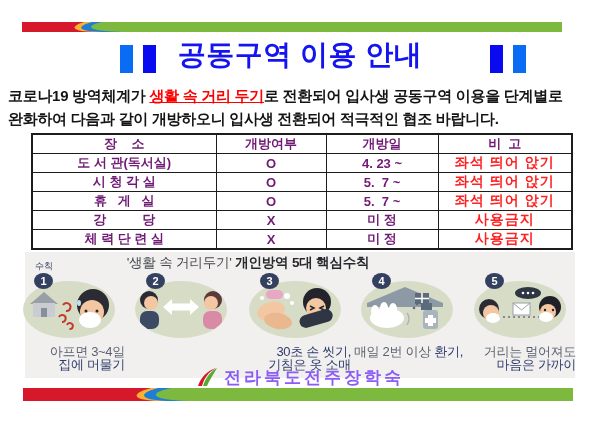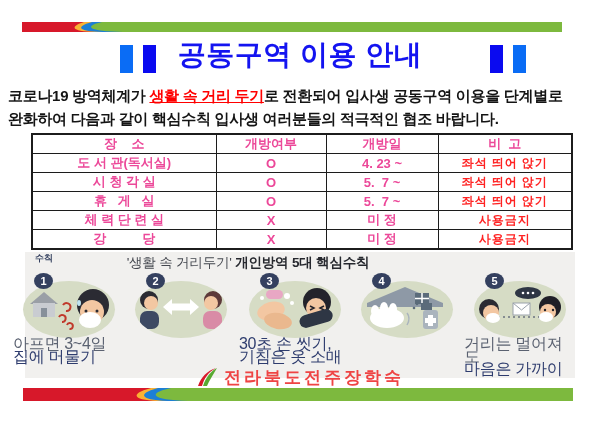--- a/index.html
+++ b/index.html
@@ -31,59 +31,59 @@
   }
   .intro .hl { color:#ff0000; text-decoration:underline; }
 
   
   #open-table {
     position:absolute; left:31px; top:133px; width:540px; height:111px;
     border-collapse:collapse; table-layout:fixed; border:2px solid #1c1c1c;
   }
   #open-table th, #open-table td {
     border:1px solid #1c1c1c; text-align:center; vertical-align:middle;
-    padding:0; font-weight:bold; color:#ec4899; font-size:13px; white-space:pre;
-  }
-  #open-table td.c-note { color:#ff2222; font-size:12px; letter-spacing:1px;font-family:Liberation Serif, serif; }
+    padding:0; font-weight:bold; color:#701a75; font-size:13px; white-space:pre;
+  }
+  #open-table td.c-note { color:#ff2222; font-size:14px; letter-spacing:1px; }
 
   
   .panel { position:absolute; left:25px; top:252px; width:550px; height:126px; background:#f1f0ee; }
   .panel-title {
     position:absolute; top:254px; left:25px; width:446px; text-align:center;
     font-size:13.5px; color:#44474f; letter-spacing:-0.2px;
   }
   .panel-title .bold { font-weight:bold; color:#26282e; }
   .rule-label {
-    position:absolute; left:35px; top:252px; font-size:9px; font-weight:bold; color:#34405f;
+    position:absolute; left:35px; top:260px; font-size:9px; font-weight:normal; color:#34405f;
   }
   .rule { position:absolute; top:270px; width:112px; height:108px; }
   .rule.r1 { left:13px; } .rule.r2 { left:125px; } .rule.r3 { left:239px; }
   .rule.r4 { left:351px; } .rule.r5 { left:464px; }
   .bubble {
     position:absolute; left:10px; top:11px; width:92px; height:57px;
     background:#d6dcc5; border-radius:50%; overflow:hidden;
   }
   .bubble svg { position:absolute; left:4px; top:4px; }
   .badge {
     position:absolute; left:21px; top:3px; width:19px; height:16px; border-radius:50%;
     background:#34405f; color:#ffffff; font-size:11px; font-weight:bold;
     line-height:16px; text-align:center; z-index:2;
   }
-  .cap { position:absolute; top:68px; left:0; width:112px; text-align:left;
-    font-size:16px; line-height:12.5px; color:#5b6271; letter-spacing:-0.3px; }
+  .cap { position:absolute; top:76px; left:0; width:112px; text-align:right;
+    font-size:13px; line-height:12.5px; color:#5b6271; letter-spacing:-0.3px; }
   .cap .b { font-weight:normal; color:#2e3c6e; }
 
   
   .footer {
     position:absolute; top:366px; left:0; width:100%; height:22px;
     display:flex; justify-content:center; align-items:center; gap:6px; z-index:3;
   }
   .org {
     font-family:"Liberation Serif", serif; font-size:17px; font-weight:bold;
-    letter-spacing:3px; color:#ef4444;
+    letter-spacing:3px; color:#8b5cf6;
   }
 </style>
 </head>
 <body>
 
 <div id="page">
 
   <svg id="ribbon-top" class="ribbon" width="540" height="10" viewBox="0 0 540 12" preserveAspectRatio="none">
     <rect x="0" y="0" width="540" height="12" fill="#7db93e"></rect>
     <path d="M0,0 H80 C58,6 70,12 108,12 H0 Z" fill="#1c7fd5"></path>
@@ -92,21 +92,21 @@
   </svg>
 
   <div class="tbar b1"></div>
   <div class="tbar b2"></div>
   <div class="main-title">공동구역 이용 안내</div>
   <div class="tbar b3"></div>
   <div class="tbar b4"></div>
 
   <div class="intro">
     <div><span>코로나19 방역체계가 </span><span class="hl">생활 속 거리 두기</span><span>로 전환되어 입사생 공동구역 이용을 단계별로</span></div>
-    <div>완화하여 다음과 같이 핵심수칙 입사생 여러분들의 적극적인 협조 바랍니다.</div>
+    <div>완화하여 다음과 같이 개방하오니 입사생 전환되어 적극적인 협조 바랍니다.</div>
   </div>
 
   <table id="open-table">
     <colgroup>
         <col style="width:184px">
         <col style="width:110px">
         <col style="width:112px">
         <col style="width:134px">
       </colgroup>
     <thead>
@@ -130,27 +130,27 @@
           <td class="c-date">5.  7 ~</td>
           <td class="c-note">좌석 띄어 앉기</td>
         </tr>
         <tr>
           <td class="c-place">휴   게   실</td>
           <td class="c-open">O</td>
           <td class="c-date">5.  7 ~</td>
           <td class="c-note">좌석 띄어 앉기</td>
         </tr>
         <tr>
-          <td class="c-place">체 력 단 련 실</td>
+          <td class="c-place">강          당</td>
           <td class="c-open">X</td>
           <td class="c-date">미 정</td>
           <td class="c-note">사용금지</td>
         </tr>
         <tr>
-          <td class="c-place">강          당</td>
+          <td class="c-place">체 력 단 련 실</td>
           <td class="c-open">X</td>
           <td class="c-date">미 정</td>
           <td class="c-note">사용금지</td>
         </tr>
       </tbody>
   </table>
 
   <div class="panel"></div>
   <div class="panel-title">
     <span>'생활 속 거리두기'</span><span class="bold"> 개인방역 5대 핵심수칙</span>
@@ -232,20 +232,21 @@
         <path d="M42,28 q4,5 0,12" stroke="#aab4bd" stroke-width="1.5" fill="none"></path>
         <rect x="58" y="25" width="15" height="19" rx="3" fill="#aab4bd"></rect>
         <rect x="63" y="30" width="5" height="11" fill="#ffffff"></rect>
         <rect x="60" y="33" width="11" height="5" fill="#ffffff"></rect>
         <rect x="56" y="18" width="11" height="7" fill="#5b6b7a"></rect>
         <circle cx="52" cy="19" r="1.3" fill="#5b6b7a"></circle>
         <circle cx="49" cy="23" r="1.3" fill="#5b6b7a"></circle>
       </svg>
     </div>
     <div class="cap">
+        <div><span>매일 2번 이상 </span><span class="b">환기,</span></div>
       </div>
   </div>
 
   <div class="rule r5">
     <div class="badge">5</div>
     <div class="bubble">
       <svg width="84" height="50" viewBox="0 0 84 50">
         <ellipse cx="50" cy="8" rx="13" ry="6" fill="#2e3644"></ellipse>
         <circle cx="45" cy="8" r="1.3" fill="#ffffff"></circle>
         <circle cx="50" cy="8" r="1.3" fill="#ffffff"></circle>

